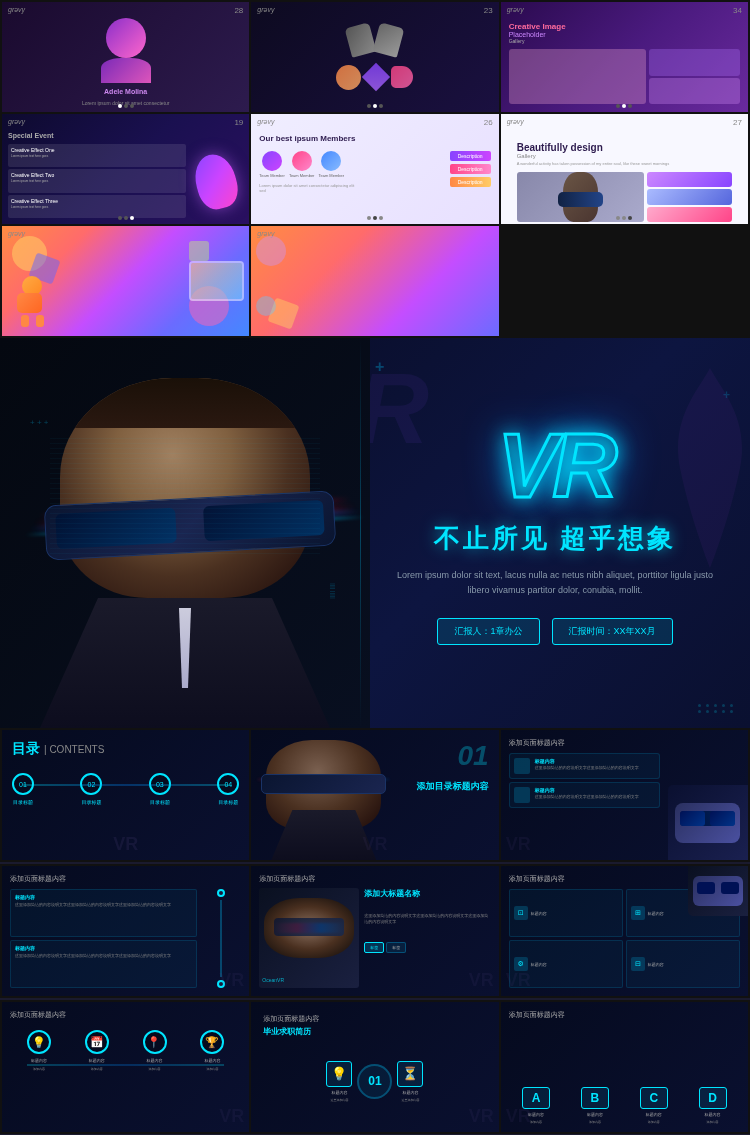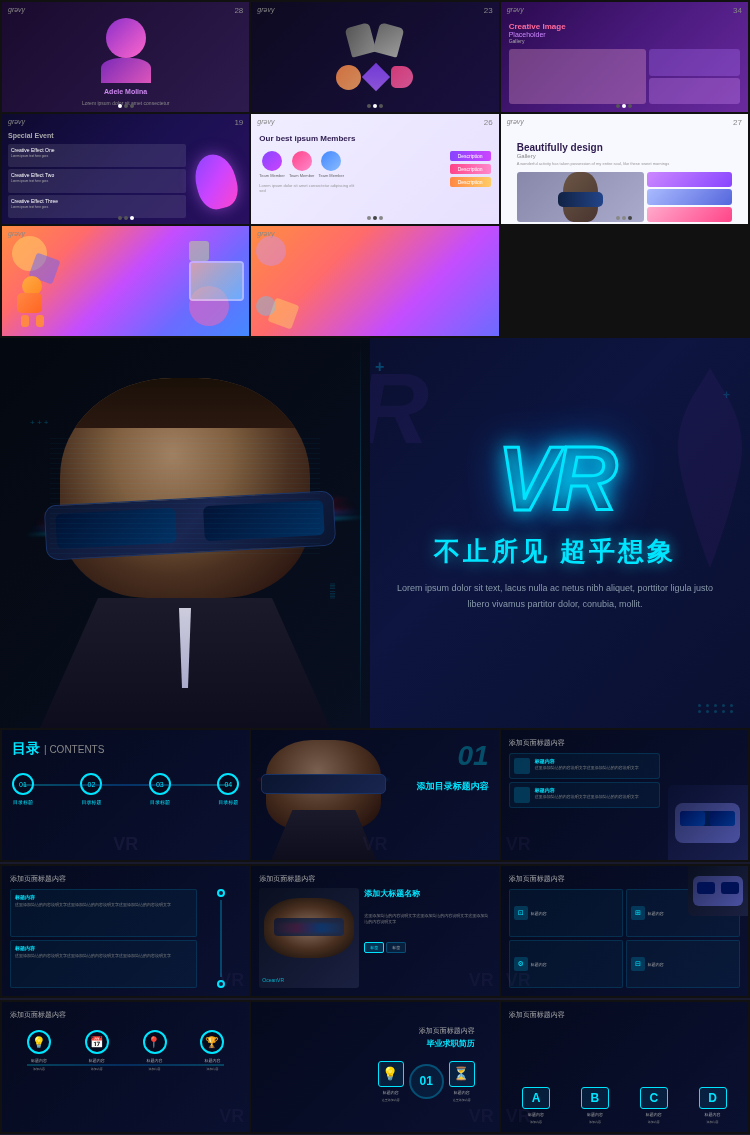--- a/index.html
+++ b/index.html
@@ -382,20 +382,24 @@
 
     <div style="display:flex;align-items:center;justify-content:center;margin-bottom:10px;">
       <div style="font-size:90px;font-weight:900;color:transparent;-webkit-text-stroke:3px #00e5ff;text-shadow:0 0 20px #00e5ff,0 0 40px #0088ff;line-height:1;font-style:italic;letter-spacing:-5px;">VR</div>
     </div>
 
     <div style="color:#00e5ff;font-size:26px;font-weight:bold;text-align:center;margin-bottom:12px;text-shadow:0 0 15px rgba(0,229,255,0.6);letter-spacing:3px;">不止所见 超乎想象</div>
 
     <div style="color:#8899aa;font-size:9px;line-height:1.7;text-align:center;margin-bottom:20px;max-width:320px;">Lorem ipsum dolor sit text, lacus nulla ac netus nibh aliquet, porttitor ligula justo libero
 vivamus partitor dolor, conubia, mollit.</div>
 
+    <div style="display:flex;gap:12px;">
+      <button style="background:rgba(0,150,180,0.2);border:1px solid #00e5ff;color:#00e5ff;padding:6px 16px;font-size:9px;border-radius:3px;cursor:pointer;">汇报人：1章办公</button>
+      <button style="background:rgba(0,150,180,0.2);border:1px solid #00e5ff;color:#00e5ff;padding:6px 16px;font-size:9px;border-radius:3px;cursor:pointer;">汇报时间：XX年XX月</button>
+    </div>
 
     <div style="position:absolute;bottom:15px;right:15px;display:grid;grid-template-columns:repeat(5,5px);gap:3px;opacity:0.2;">
       <div style="width:3px;height:3px;border-radius:50%;background:#00e5ff;"></div>
       <div style="width:3px;height:3px;border-radius:50%;background:#00e5ff;"></div>
       <div style="width:3px;height:3px;border-radius:50%;background:#00e5ff;"></div>
       <div style="width:3px;height:3px;border-radius:50%;background:#00e5ff;"></div>
       <div style="width:3px;height:3px;border-radius:50%;background:#00e5ff;"></div>
       <div style="width:3px;height:3px;border-radius:50%;background:#00e5ff;"></div>
       <div style="width:3px;height:3px;border-radius:50%;background:#00e5ff;"></div>
       <div style="width:3px;height:3px;border-radius:50%;background:#00e5ff;"></div>
@@ -594,21 +598,21 @@
       </div>
       <div style="display:flex;flex-direction:column;align-items:center;gap:4px;">
         <div style="width:24px;height:24px;border-radius:50%;border:2px solid #00e5ff;background:#050a1e;display:flex;align-items:center;justify-content:center;font-size:11px;">🏆</div>
         <div style="color:#aaa;font-size:4px;text-align:center;">标题内容</div>
         <div style="color:#888;font-size:3px;text-align:center;max-width:32px;">添加内容</div>
       </div>
     </div>
     <div style="position:absolute;bottom:5px;right:5px;color:rgba(100,80,150,0.1);font-size:18px;font-weight:900;">VR</div>
   </div>
 
-  <div class="bottom-slide" style="background:linear-gradient(135deg,#050a1e,#0a1030);padding:24px;display:flex;flex-direction:column;position:relative;align-items:flex-end;">
+  <div class="bottom-slide" style="background:linear-gradient(135deg,#050a1e,#0a1030);padding:12px;display:flex;flex-direction:column;position:relative;">
     <div style="color:#aaa;font-size:7px;margin-bottom:2px;">添加页面标题内容</div>
     <div style="color:#00e5ff;font-size:8px;font-weight:bold;margin-bottom:5px;">毕业求职简历</div>
     <div style="display:flex;align-items:center;justify-content:center;gap:5px;flex:1;">
       <div style="display:flex;flex-direction:column;align-items:center;gap:3px;">
         <div style="width:26px;height:26px;background:rgba(0,200,255,0.1);border:1px solid #00e5ff;border-radius:3px;display:flex;align-items:center;justify-content:center;font-size:13px;">💡</div>
         <div style="color:#aaa;font-size:4px;text-align:center;">标题内容</div>
         <div style="color:#888;font-size:3px;text-align:center;max-width:35px;">这里添加内容</div>
       </div>
 
       <div style="display:flex;flex-direction:column;align-items:center;gap:3px;">

